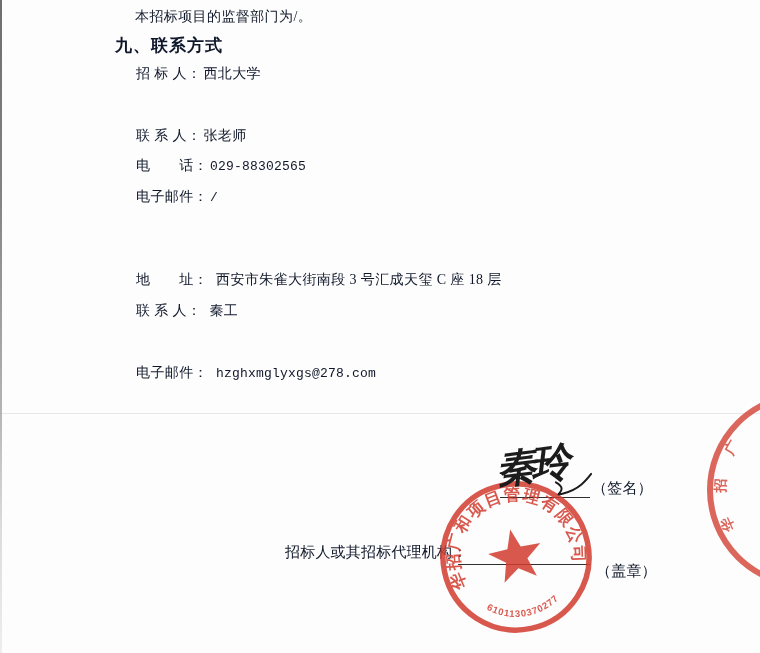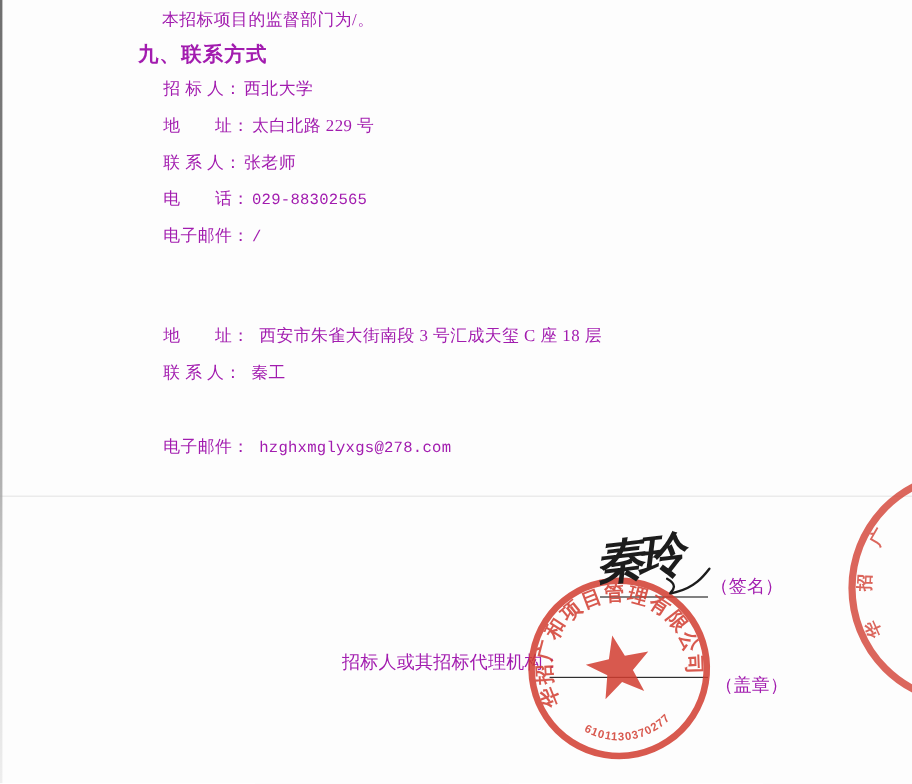--- a/index.html
+++ b/index.html
@@ -1,21 +1,21 @@
 <!DOCTYPE html>
 <html><head>
 <meta charset="utf-8">
 <style>
   html,body{margin:0;padding:0;background:#ffffff;}
   .page{
     position:relative;
     width:760px;height:653px;
     background:#fdfdfd;
     font-family:"Liberation Serif","DejaVu Serif",serif;
-    color:#a21caf;
+    color:#0f172a;
     overflow:hidden;
   }
   .abs{position:absolute;white-space:nowrap;}
   .supervision{left:135px;top:8px;font-size:14px;letter-spacing:.4px;}
   .heading{left:115px;top:34px;font-size:17px;font-weight:bold;letter-spacing:1px;}
   .row{left:136px;font-size:14px;letter-spacing:.4px;z-index:2;}
   .row .label{display:inline-block;}
   .row .value{margin-left:2px;}
   .agency-row .value{margin-left:8px;}
   .mono{font-family:"Liberation Mono","DejaVu Sans Mono",monospace;font-size:13px;letter-spacing:.2px;}
@@ -37,23 +37,20 @@
 <div class="page">
 
   <div class="abs edge-strip"></div>
 
   <div class="abs supervision">本招标项目的监督部门为/。</div>
 
   <div class="abs heading">九、联系方式</div>
 
   <div class="abs row" style="top:65px">
     <span class="label">招 标 人：</span><span class="value">西北大学</span>
-  </div>
-  <div class="abs row" style="top:96px">
-    <span class="label">地　　址：</span><span class="value">太白北路 229 号</span>
   </div>
   <div class="abs row" style="top:127px">
     <span class="label">联 系 人：</span><span class="value">张老师</span>
   </div>
   <div class="abs row" style="top:157px">
     <span class="label">电　　话：</span><span class="value mono">029-88302565</span>
   </div>
   <div class="abs row" style="top:188px">
     <span class="label">电子邮件：</span><span class="value mono">/</span>
   </div>

